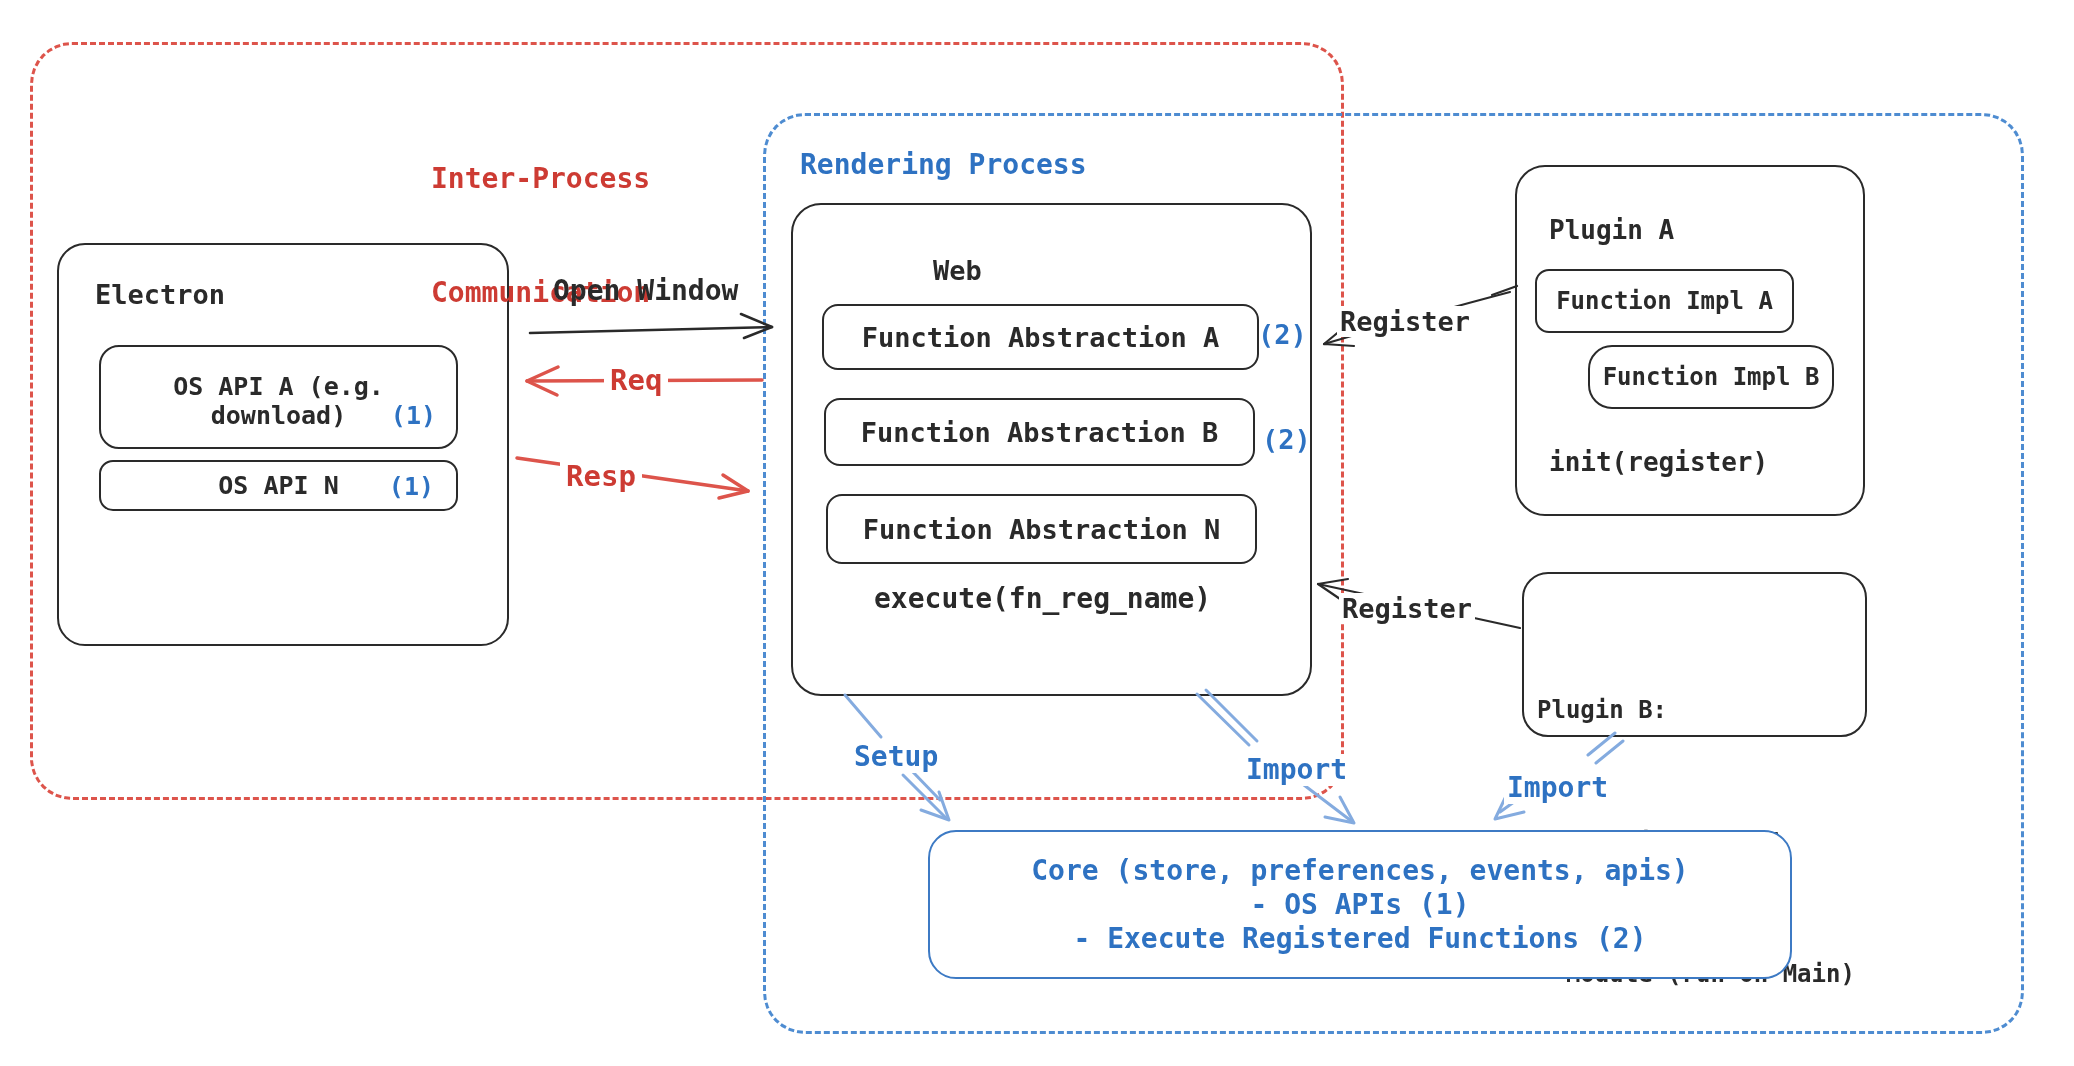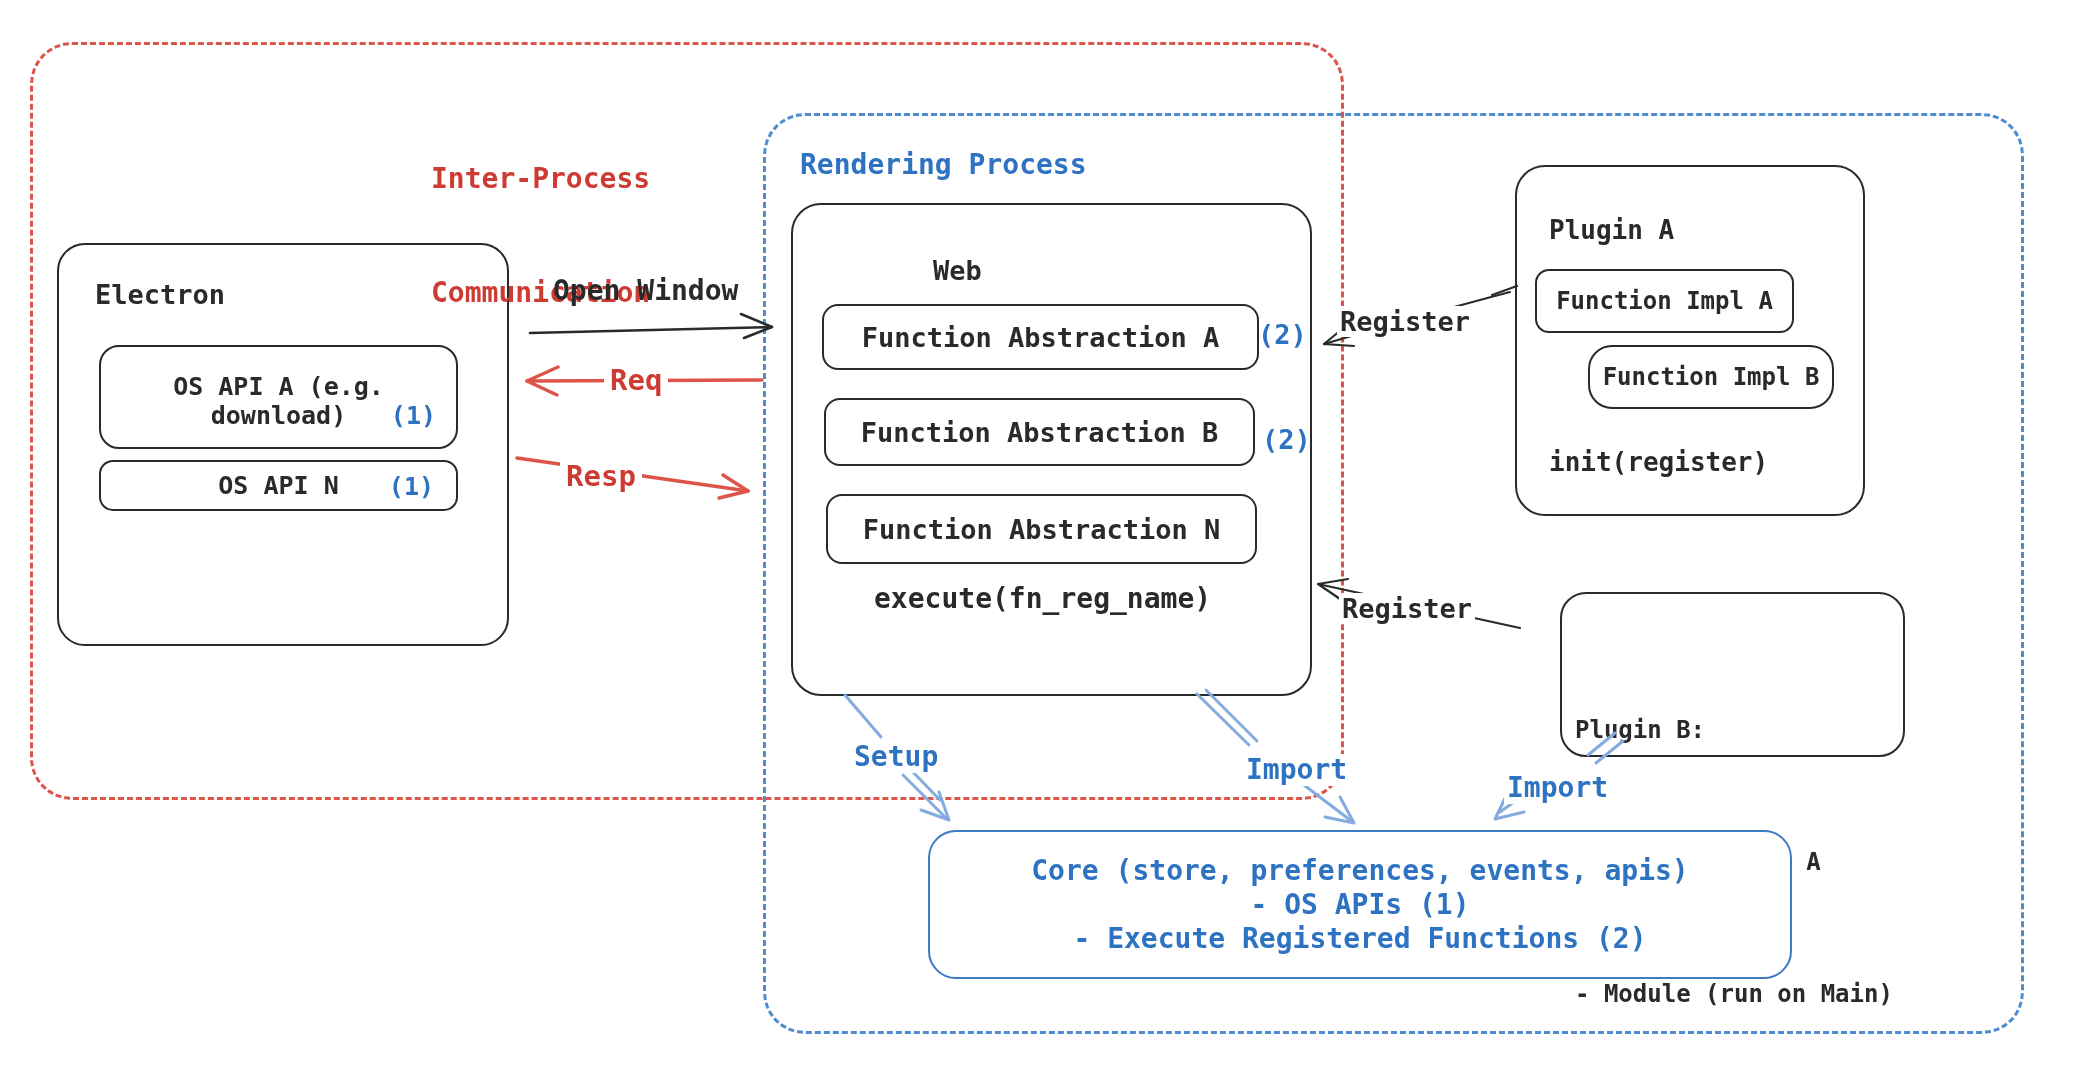--- a/index.html
+++ b/index.html
@@ -79,21 +79,21 @@
     <div class="t f26 ink" style="left:32px;top:48px;">Plugin A</div>
     <div class="sketch inner" style="left:18px;top:102px;width:255px;height:60px;border-radius:14px;">
       <div class="f24 ink">Function Impl A</div>
     </div>
     <div class="sketch inner" style="left:23px;top:178px;width:242px;height:60px;border-radius:24px;margin-left:48px;">
       <div class="f24 ink">Function Impl B</div>
     </div>
     <div class="t f26 ink" style="left:32px;top:268px;margin-top:12px;">init(register)</div>
   </div>
 
-  <div class="sketch" style="left:1560px;top:572px;width:341px;height:161px;border-radius:26px;margin-top:20px;">
+  <div class="sketch" style="left:1522px;top:572px;width:341px;height:161px;border-radius:26px;">
     <div class="t f24 ink" style="left:13px;top:26px;line-height:44px;">
       <div>Plugin B:</div>
       <div>- Function Impl A</div>
       <div>- Module (run on Main)</div>
     </div>
   </div>
 
   <div class="blue-sketch" style="left:928px;top:830px;width:860px;height:145px;">
     <div class="core-text">
       <div>Core (store, preferences, events, apis)</div>

